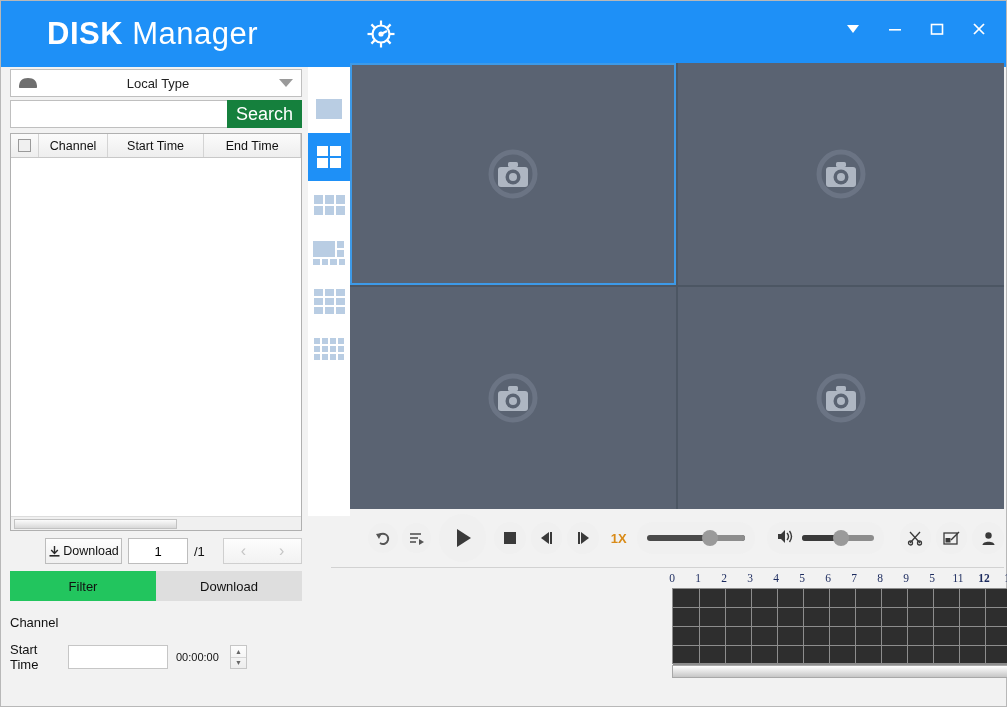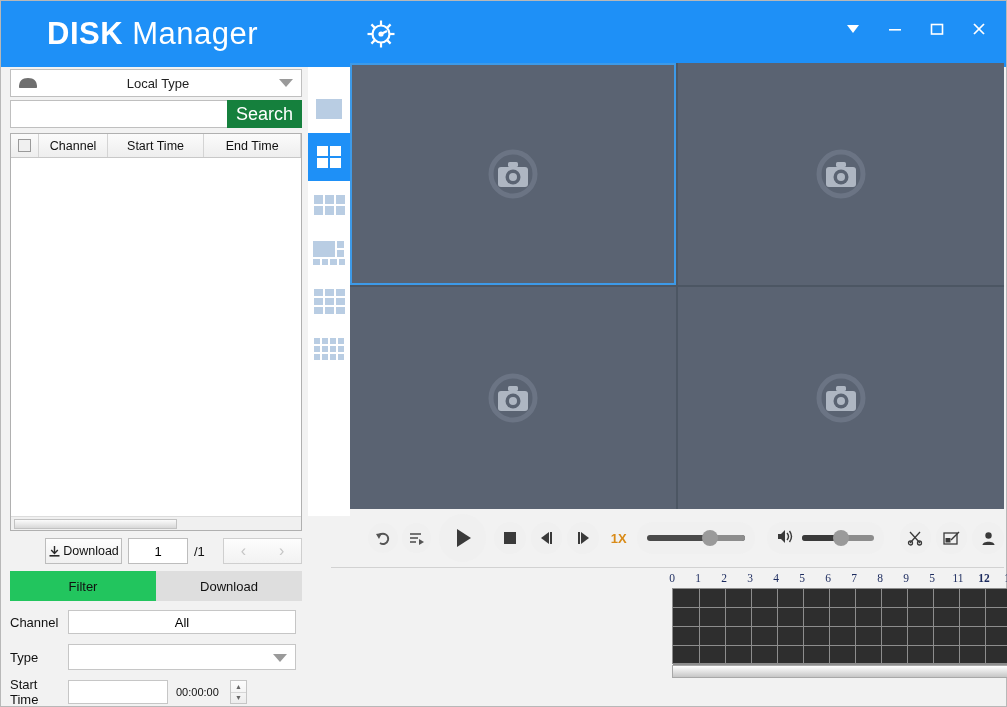--- a/index.html
+++ b/index.html
@@ -402,32 +402,20 @@
     </div>
 
     <div id="tabs">
       <div class="tab active">Filter</div>
       <div class="tab inactive">Download</div>
     </div>
 
     <div id="filter-form">
       <div class="frow">
         <span class="flabel">Channel</span>
-        <input class="finput wide" type="text" value="All" style="">
-      </div>
-      <div class="frow">
-        <span class="flabel">Type</span>
-        <div class="fselect">
-          <span></span>
-          <span style="margin-left:6px">
-            <svg width="14" height="8" viewBox="0 0 14 8">
-                <polygon points="0,0 14,0 7,8" fill="#9a9a9a"></polygon>
-              </svg>
-          </span>
-        </div>
       </div>
       <div class="frow">
         <span class="flabel">Start Time</span>
         <input class="finput narrow" type="text" value="" style="">
         <span class="ftime">00:00:00</span>
         <div class="spinner">
           <div class="spin-half">▲</div>
           <div class="spin-half">▼</div>
         </div>
       </div>

